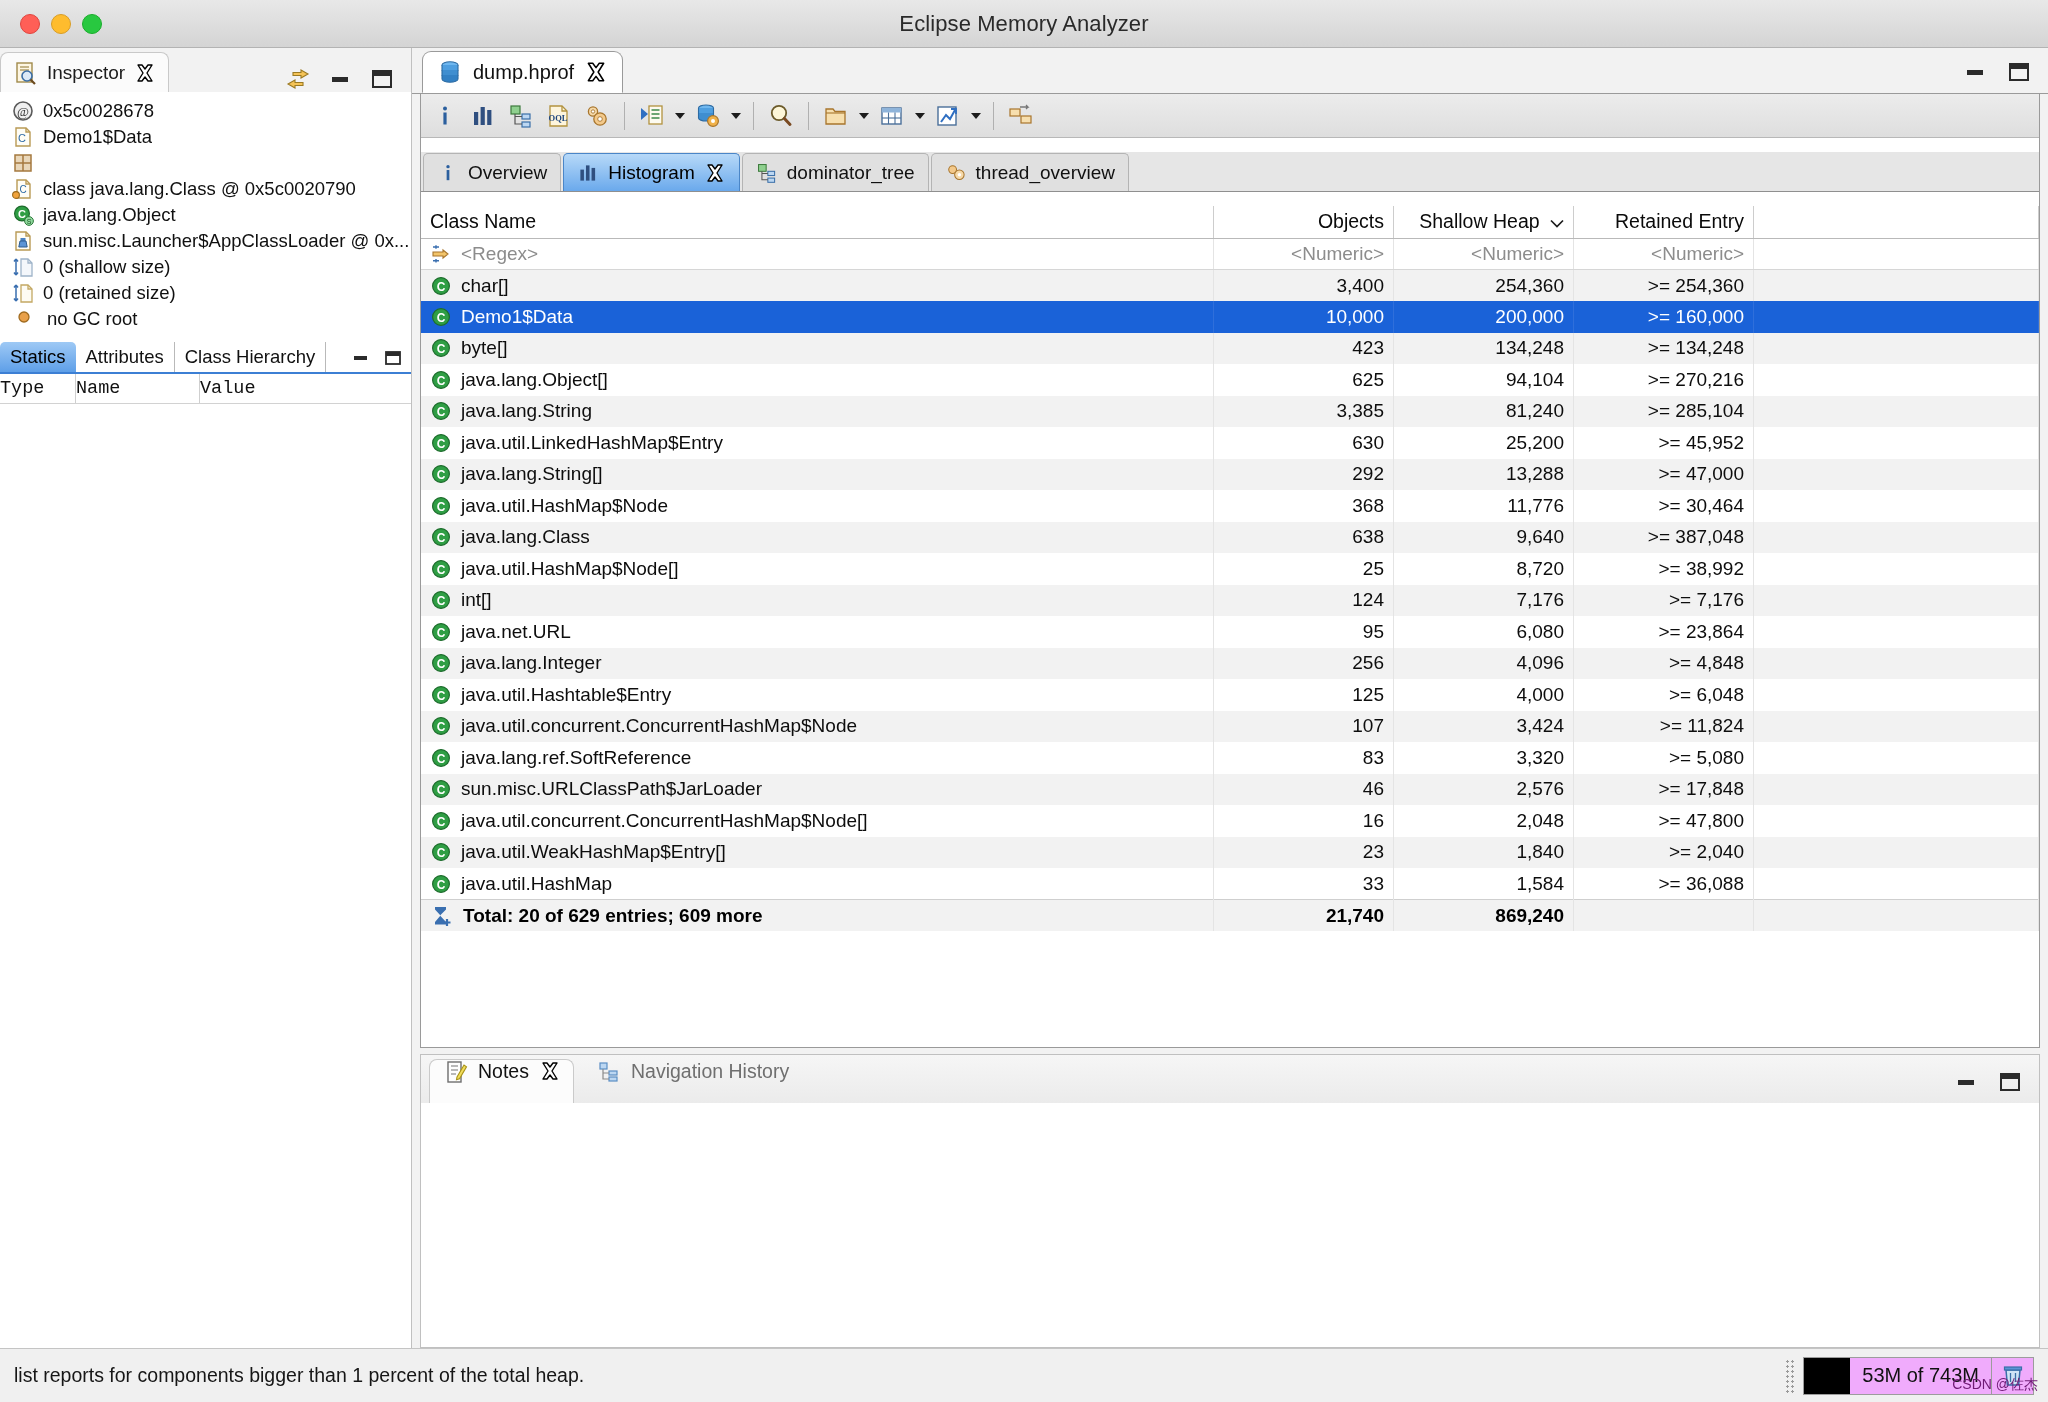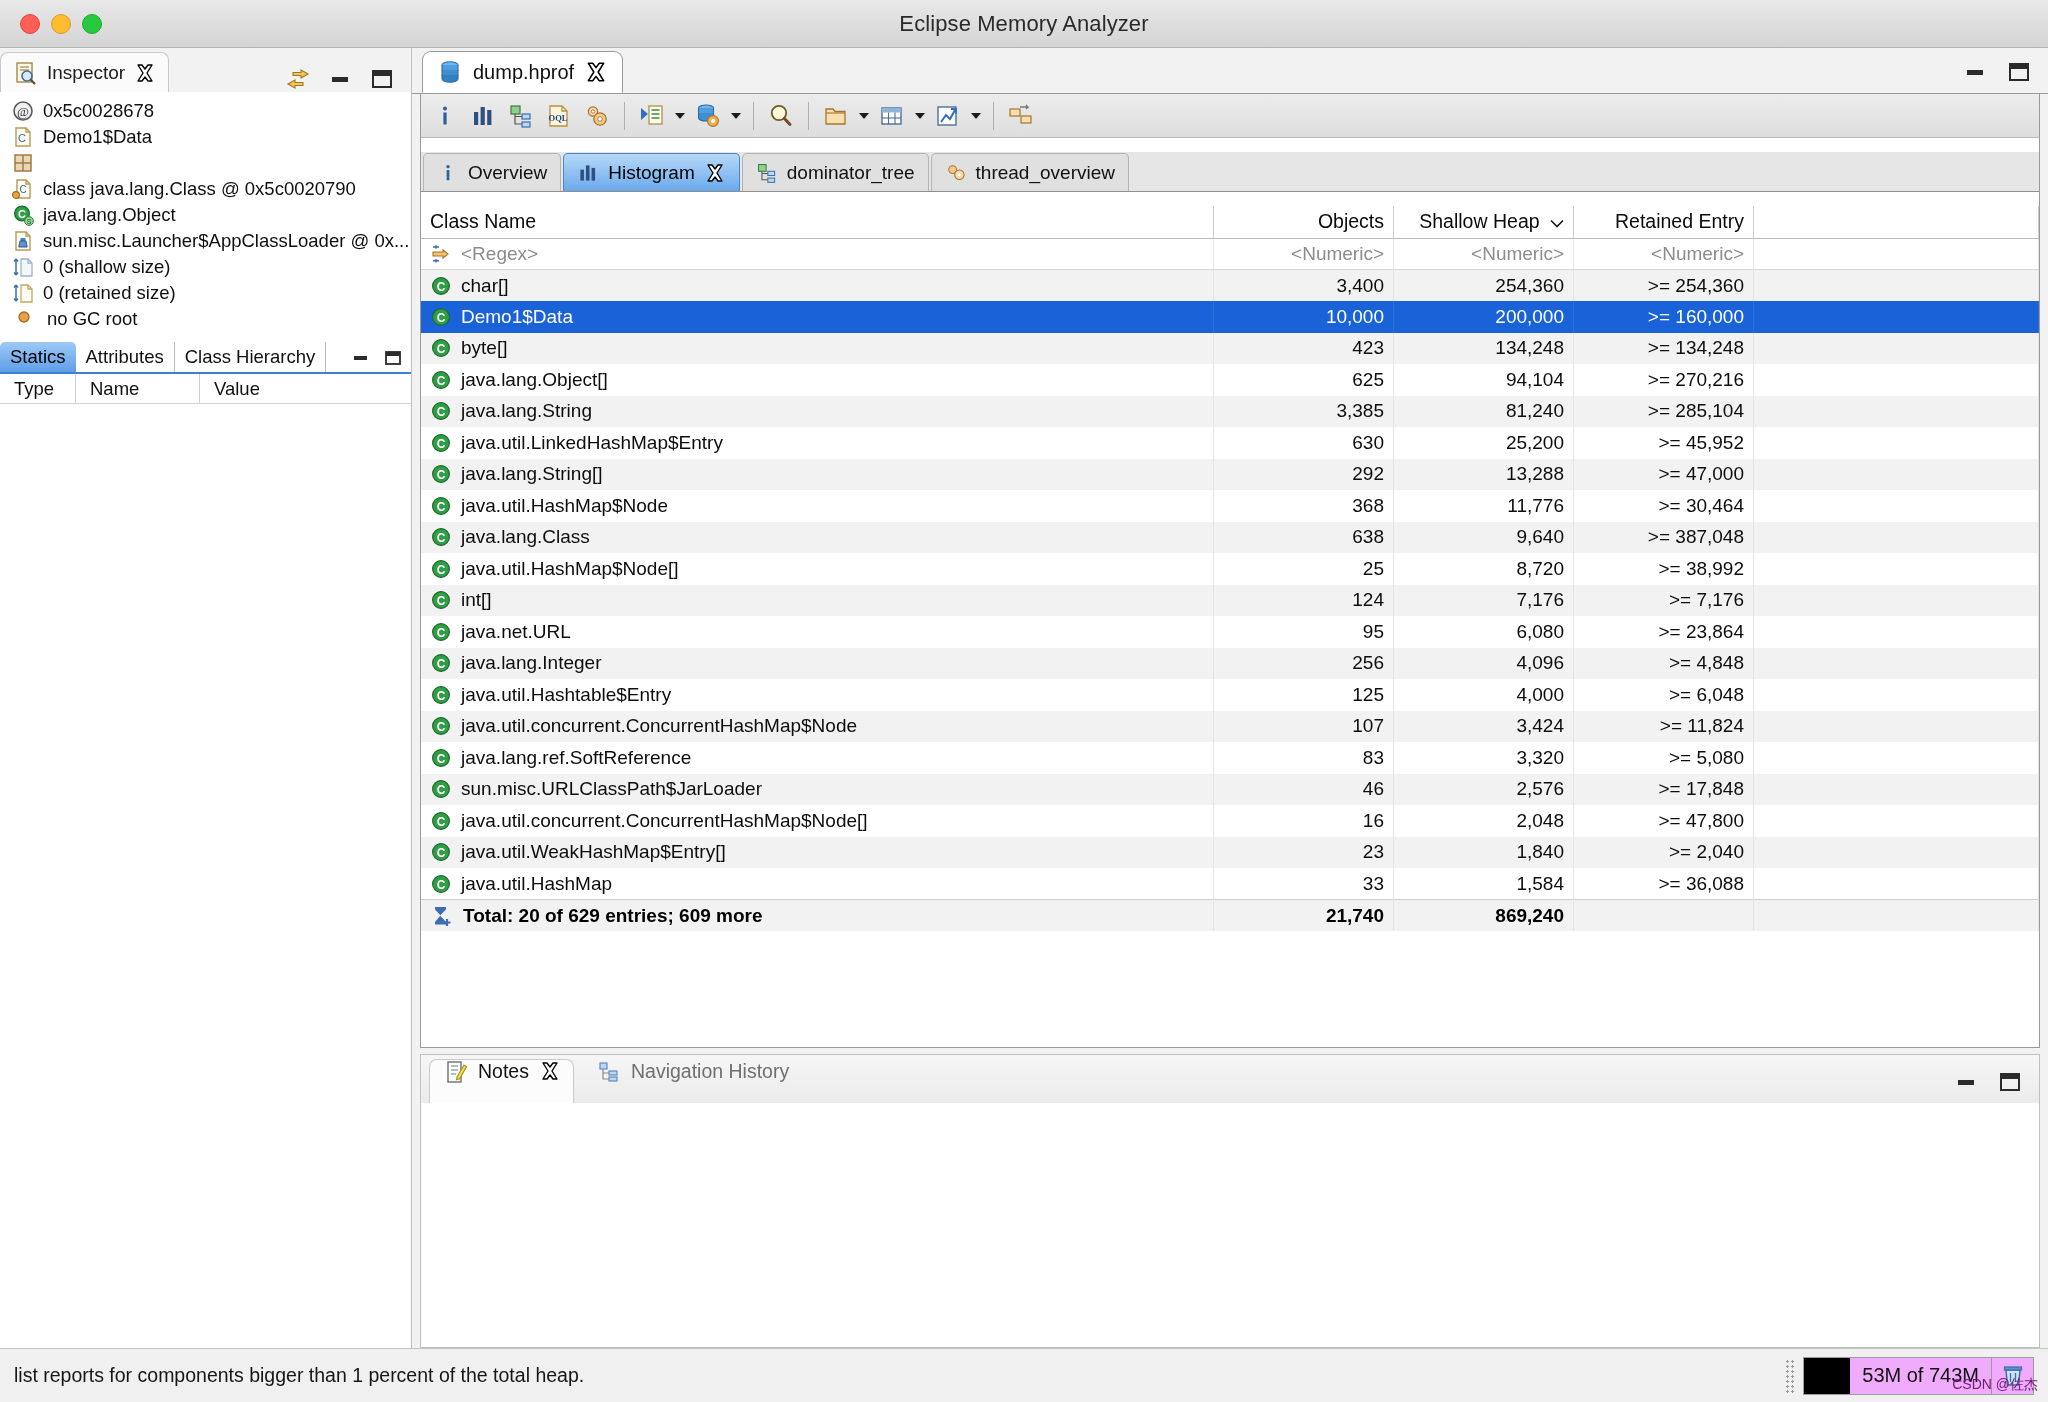--- a/index.html
+++ b/index.html
@@ -83,21 +83,21 @@
     border-right: 1px solid #b9b9b9; height: 30px; display:flex; align-items:center;
   }
   .ins-tab.active { background: linear-gradient(180deg,#9ec9f5,#5e9fe8); color: #000; border-radius: 5px 5px 0 0; border-right:none; }
   .ins-tabstrip .tabstrip-ctrl { margin-left: auto; display:flex; gap:12px; padding: 0 8px 4px 0; }
 
   .prop-header {
     display: flex; height: 30px; align-items: center;
     font-size: 18.5px; color: #111;
     border-bottom: 1px solid #d2d2d2; background: #fff;
   }
-  .ph-cell { padding-left: 14px; border-right: 1px solid #cfcfcf; height: 100%; display:flex; align-items:center; }
+  .ph-cell { padding-left: 0; border-right: 1px solid #cfcfcf; height: 100%; display:flex; align-items:center;font-family:Liberation Mono, monospace; }
   .ph-type { width: 76px; }
   .ph-name { width: 124px; }
   .ph-value { flex: 1; border-right: none; }
   .prop-body { flex: 1 1 auto; background: #fff; }
 
   
   .right-col { flex: 1 1 auto; display: flex; flex-direction: column; min-width: 0; background: #f2f2f2; }
 
   .editor-area {
     flex: 0 0 auto; height: 1000px;

